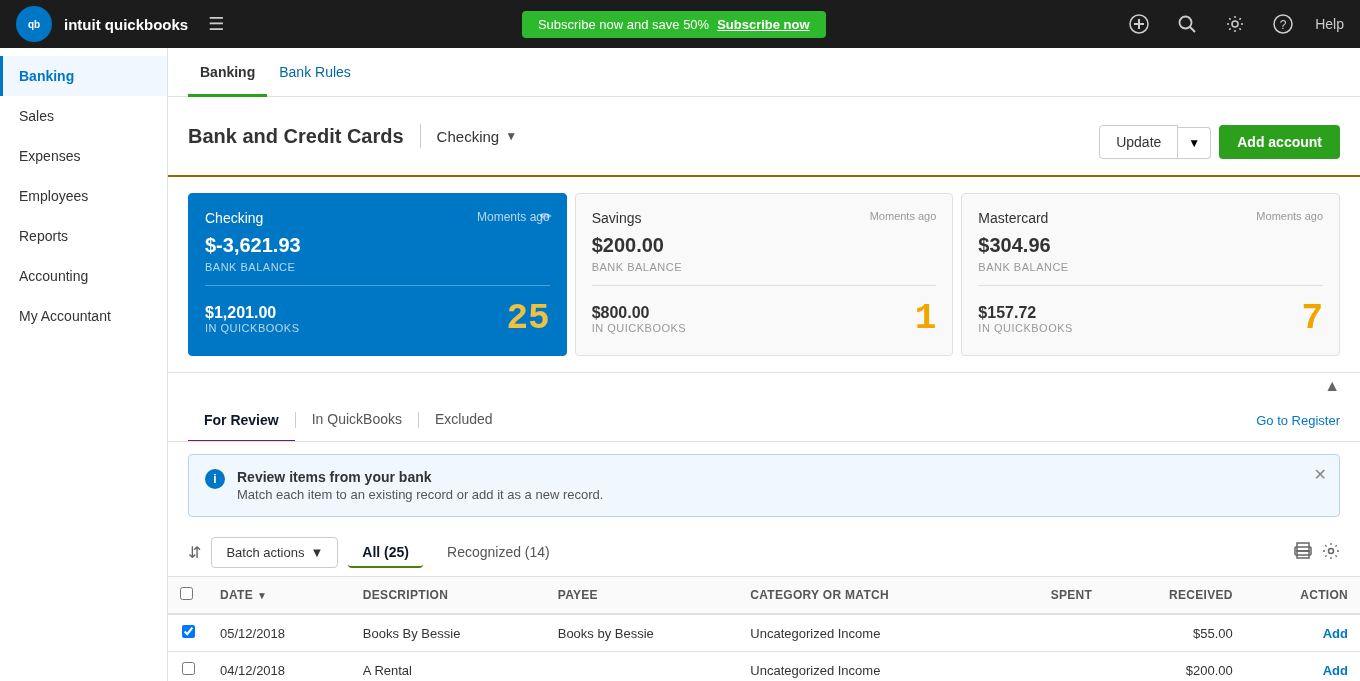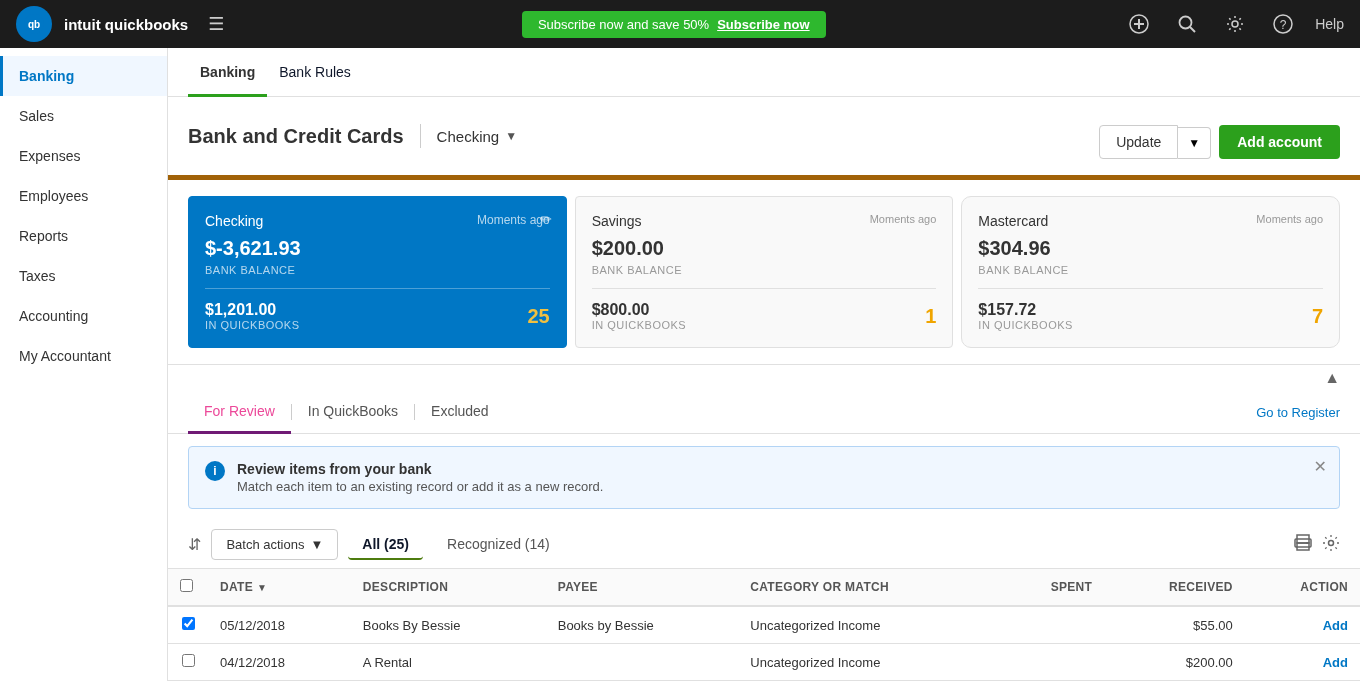--- a/index.html
+++ b/index.html
@@ -122,36 +122,36 @@
     .tab-bar {
       display: flex;
       border-bottom: 1px solid #e0e0e0;
       padding: 0 20px;
       background: #fff;
     }
     .tab {
       padding: 16px 12px 14px;
       cursor: pointer;
       font-size: 14px;
-      color: #0f172a;
+      color: #0369a1;
       border-bottom: 3px solid transparent;
       margin-bottom: -1px;
     }
     .tab.active {
       color: #333;
       font-weight: bold;
       border-bottom: 3px solid #2ca01c;
     }
 
     
     .page-header {
       display: flex;
       align-items: center;
       padding: 16px 20px;
-      border-bottom: 5px solid #a16207;
+      border-bottom: 2px solid #a16207;
     }
     .page-title {
       font-size: 20px;
       font-weight: bold;
       color: #333;
     }
     .divider-v {
       width: 1px;
       height: 24px;
       background: #ccc;
@@ -213,21 +213,21 @@
     .account-card {
       flex: 1;
       border: 1px solid #e0e0e0;
       border-radius: 4px;
       padding: 16px;
       cursor: pointer;
       position: relative;
       background: #f9f9f9;
       margin-right: 8px;
     }
-    .account-card:last-child { margin-right: 0; border-radius: 10px; }
+    .account-card:last-child { margin-right: 0; }
     .account-card.active-card {
       background: #0077c5;
       color: white;
       border-color: #0077c5;
     }
     .card-name {
       font-size: 14px;
       margin-bottom: 8px;
     }
     .active-card .card-name { color: white; }
@@ -269,23 +269,24 @@
     }
     .active-card .card-qb-amount { color: white; }
     .card-qb-label {
       font-size: 11px;
       text-transform: uppercase;
       color: #999;
       letter-spacing: 0.5px;
     }
     .active-card .card-qb-label { color: rgba(255,255,255,0.7); }
     .card-count {
-      font-size: 20px;
+      font-size: 36px;
       font-weight: bold;
       color: #f0a500;
+      font-family: Liberation Mono, monospace;
     }
     .active-card .card-count { color: #f0c040; }
     .card-edit-icon {
       position: absolute;
       top: 14px;
       right: 14px;
       font-size: 14px;
       color: rgba(255,255,255,0.7);
       cursor: pointer;
     }
@@ -312,22 +313,23 @@
     }
     .section-tab {
       padding: 12px 16px;
       cursor: pointer;
       font-size: 14px;
       color: #555;
       border-bottom: 3px solid transparent;
       margin-bottom: -1px;
     }
     .section-tab.active {
-      color: #ec4899;
-      border-bottom: 3px solid #701a75;
+      color: #0f172a;
+      border-bottom: 1px solid #701a75;
+      font-weight: bold;
     }
     .section-tab-divider {
       width: 1px;
       height: 16px;
       background: #ccc;
     }
     .go-to-register {
       margin-left: auto;
       color: #0077c5;
       font-size: 13px;
@@ -506,23 +508,20 @@
       <span>Sales</span>
     </div>
     <div class="sidebar-item">
       <span>Expenses</span>
     </div>
     <div class="sidebar-item">
       <span>Employees</span>
     </div>
     <div class="sidebar-item">
       <span>Reports</span>
-    </div>
-    <div class="sidebar-item">
-      <span>Taxes</span>
     </div>
     <div class="sidebar-item">
       <span>Accounting</span>
     </div>
     <div class="sidebar-item">
       <span>My Accountant</span>
     </div>
   </nav>
 
   <div class="content">

